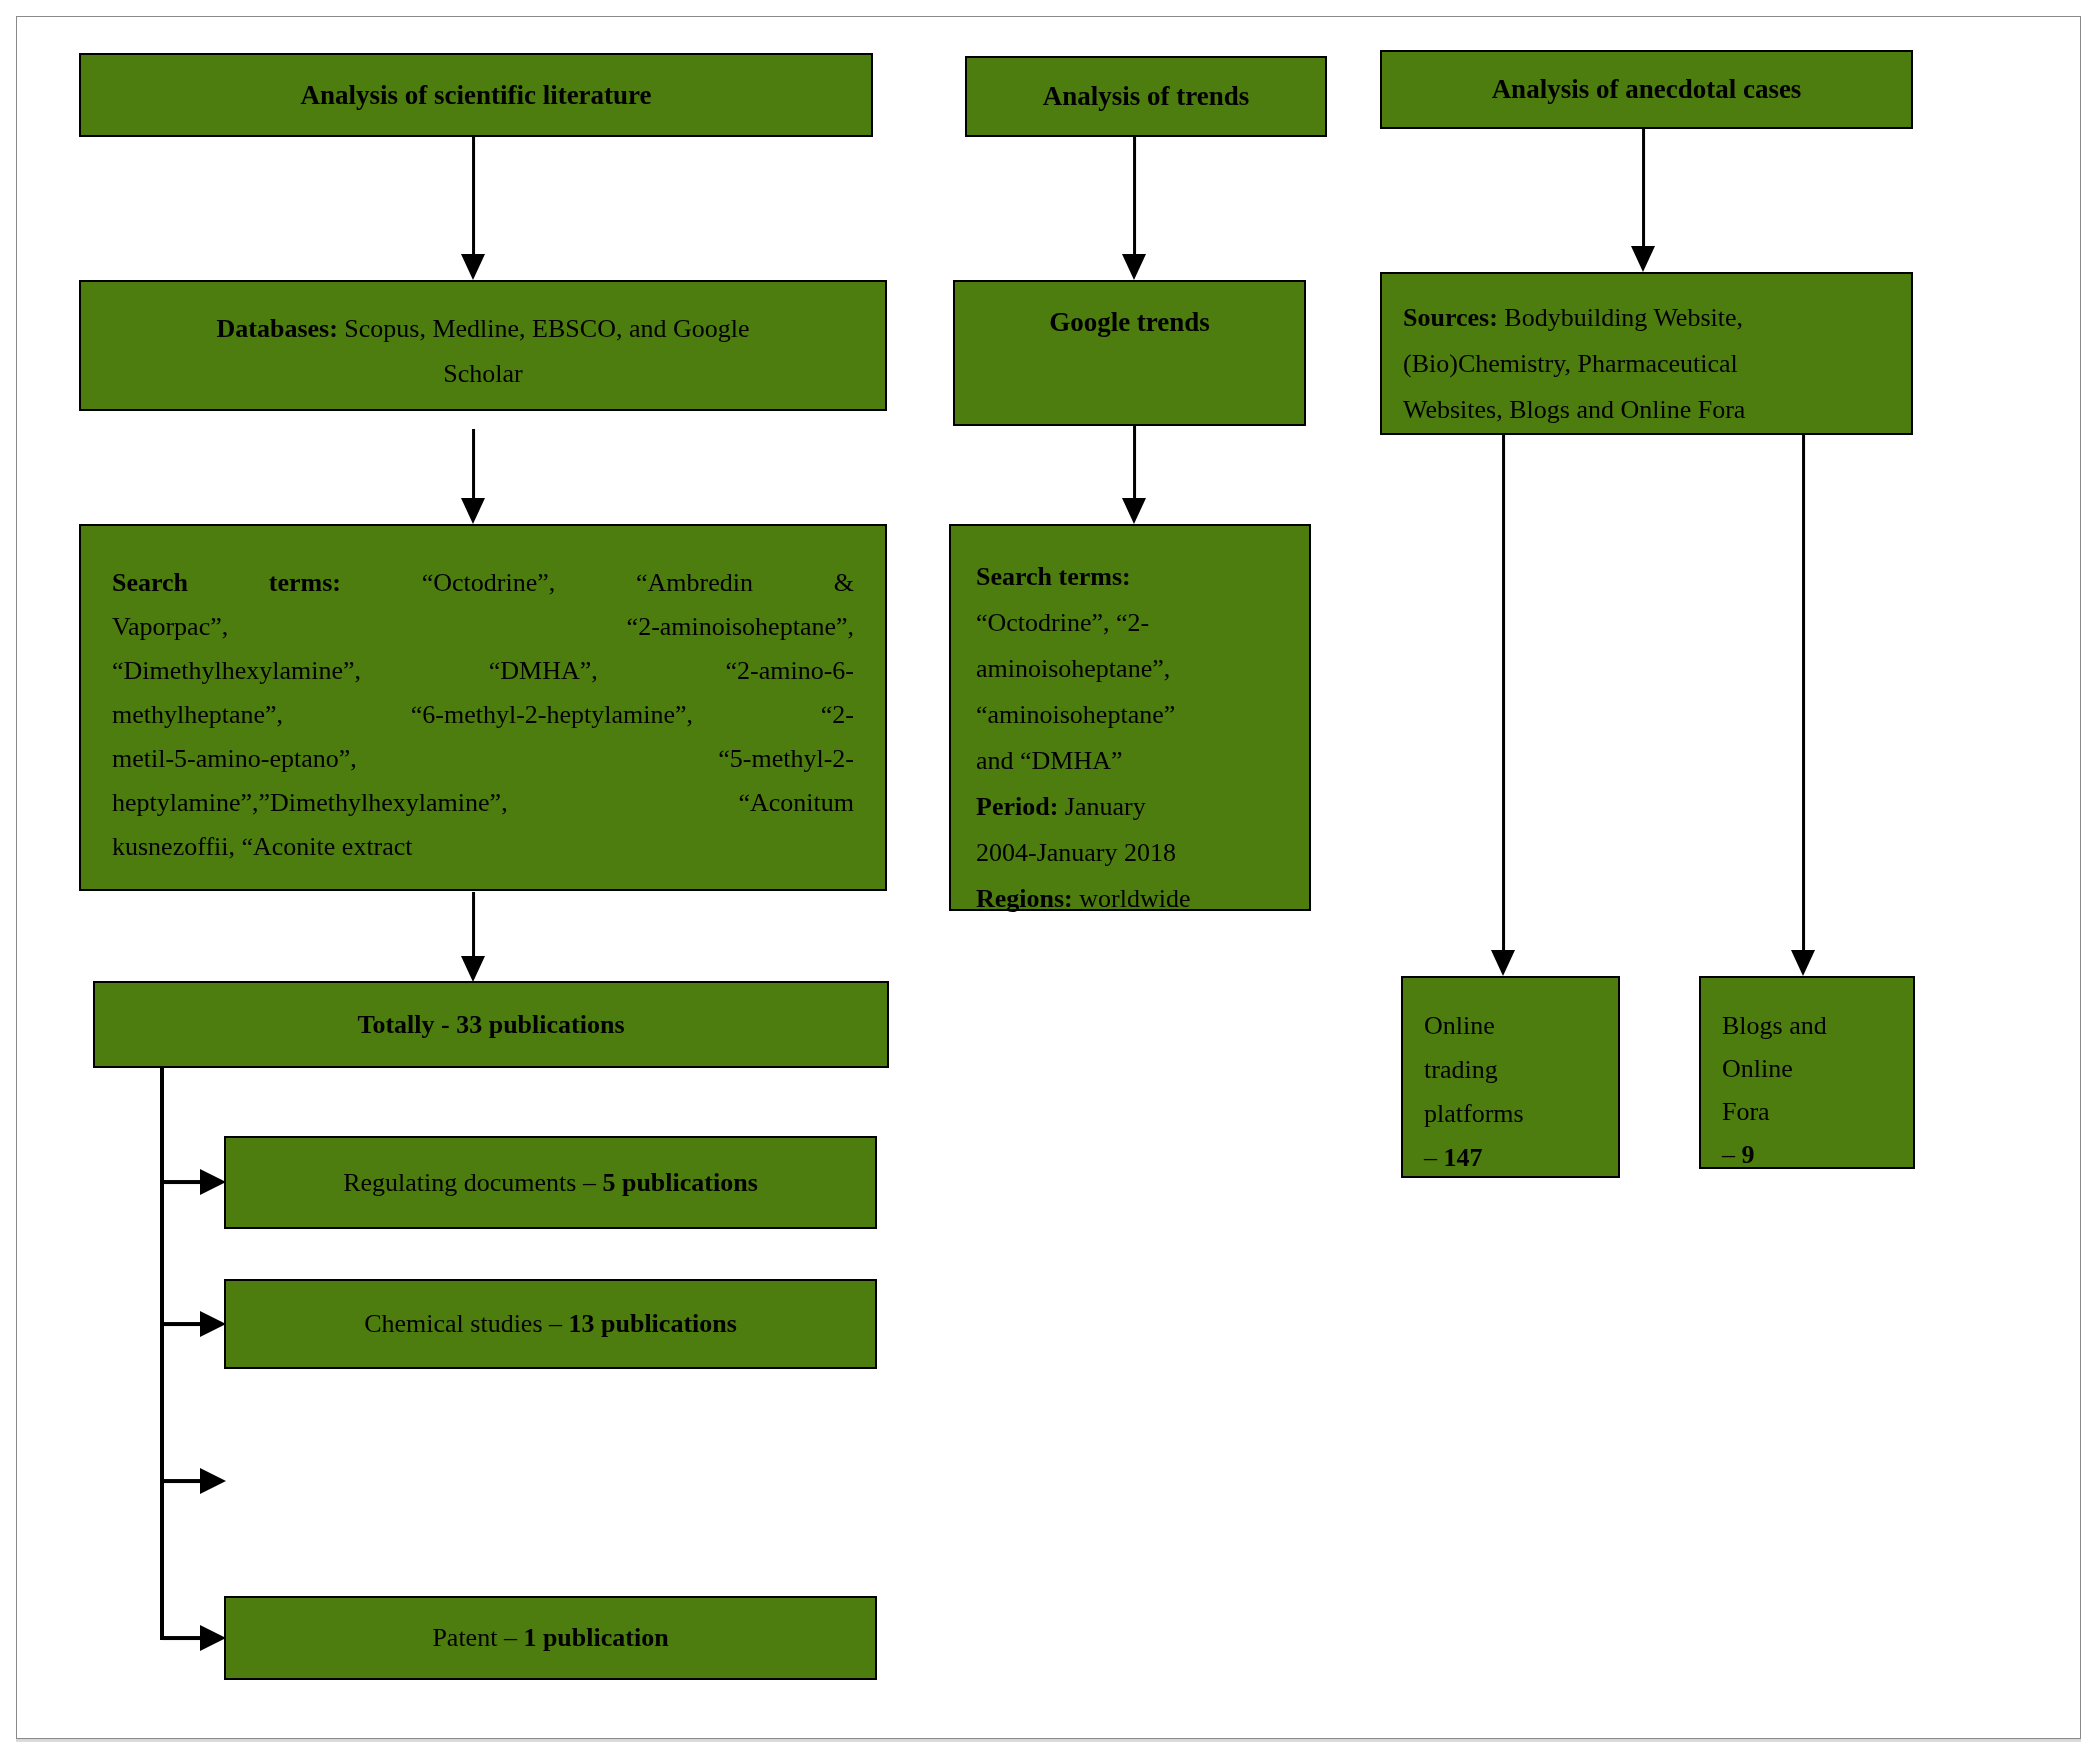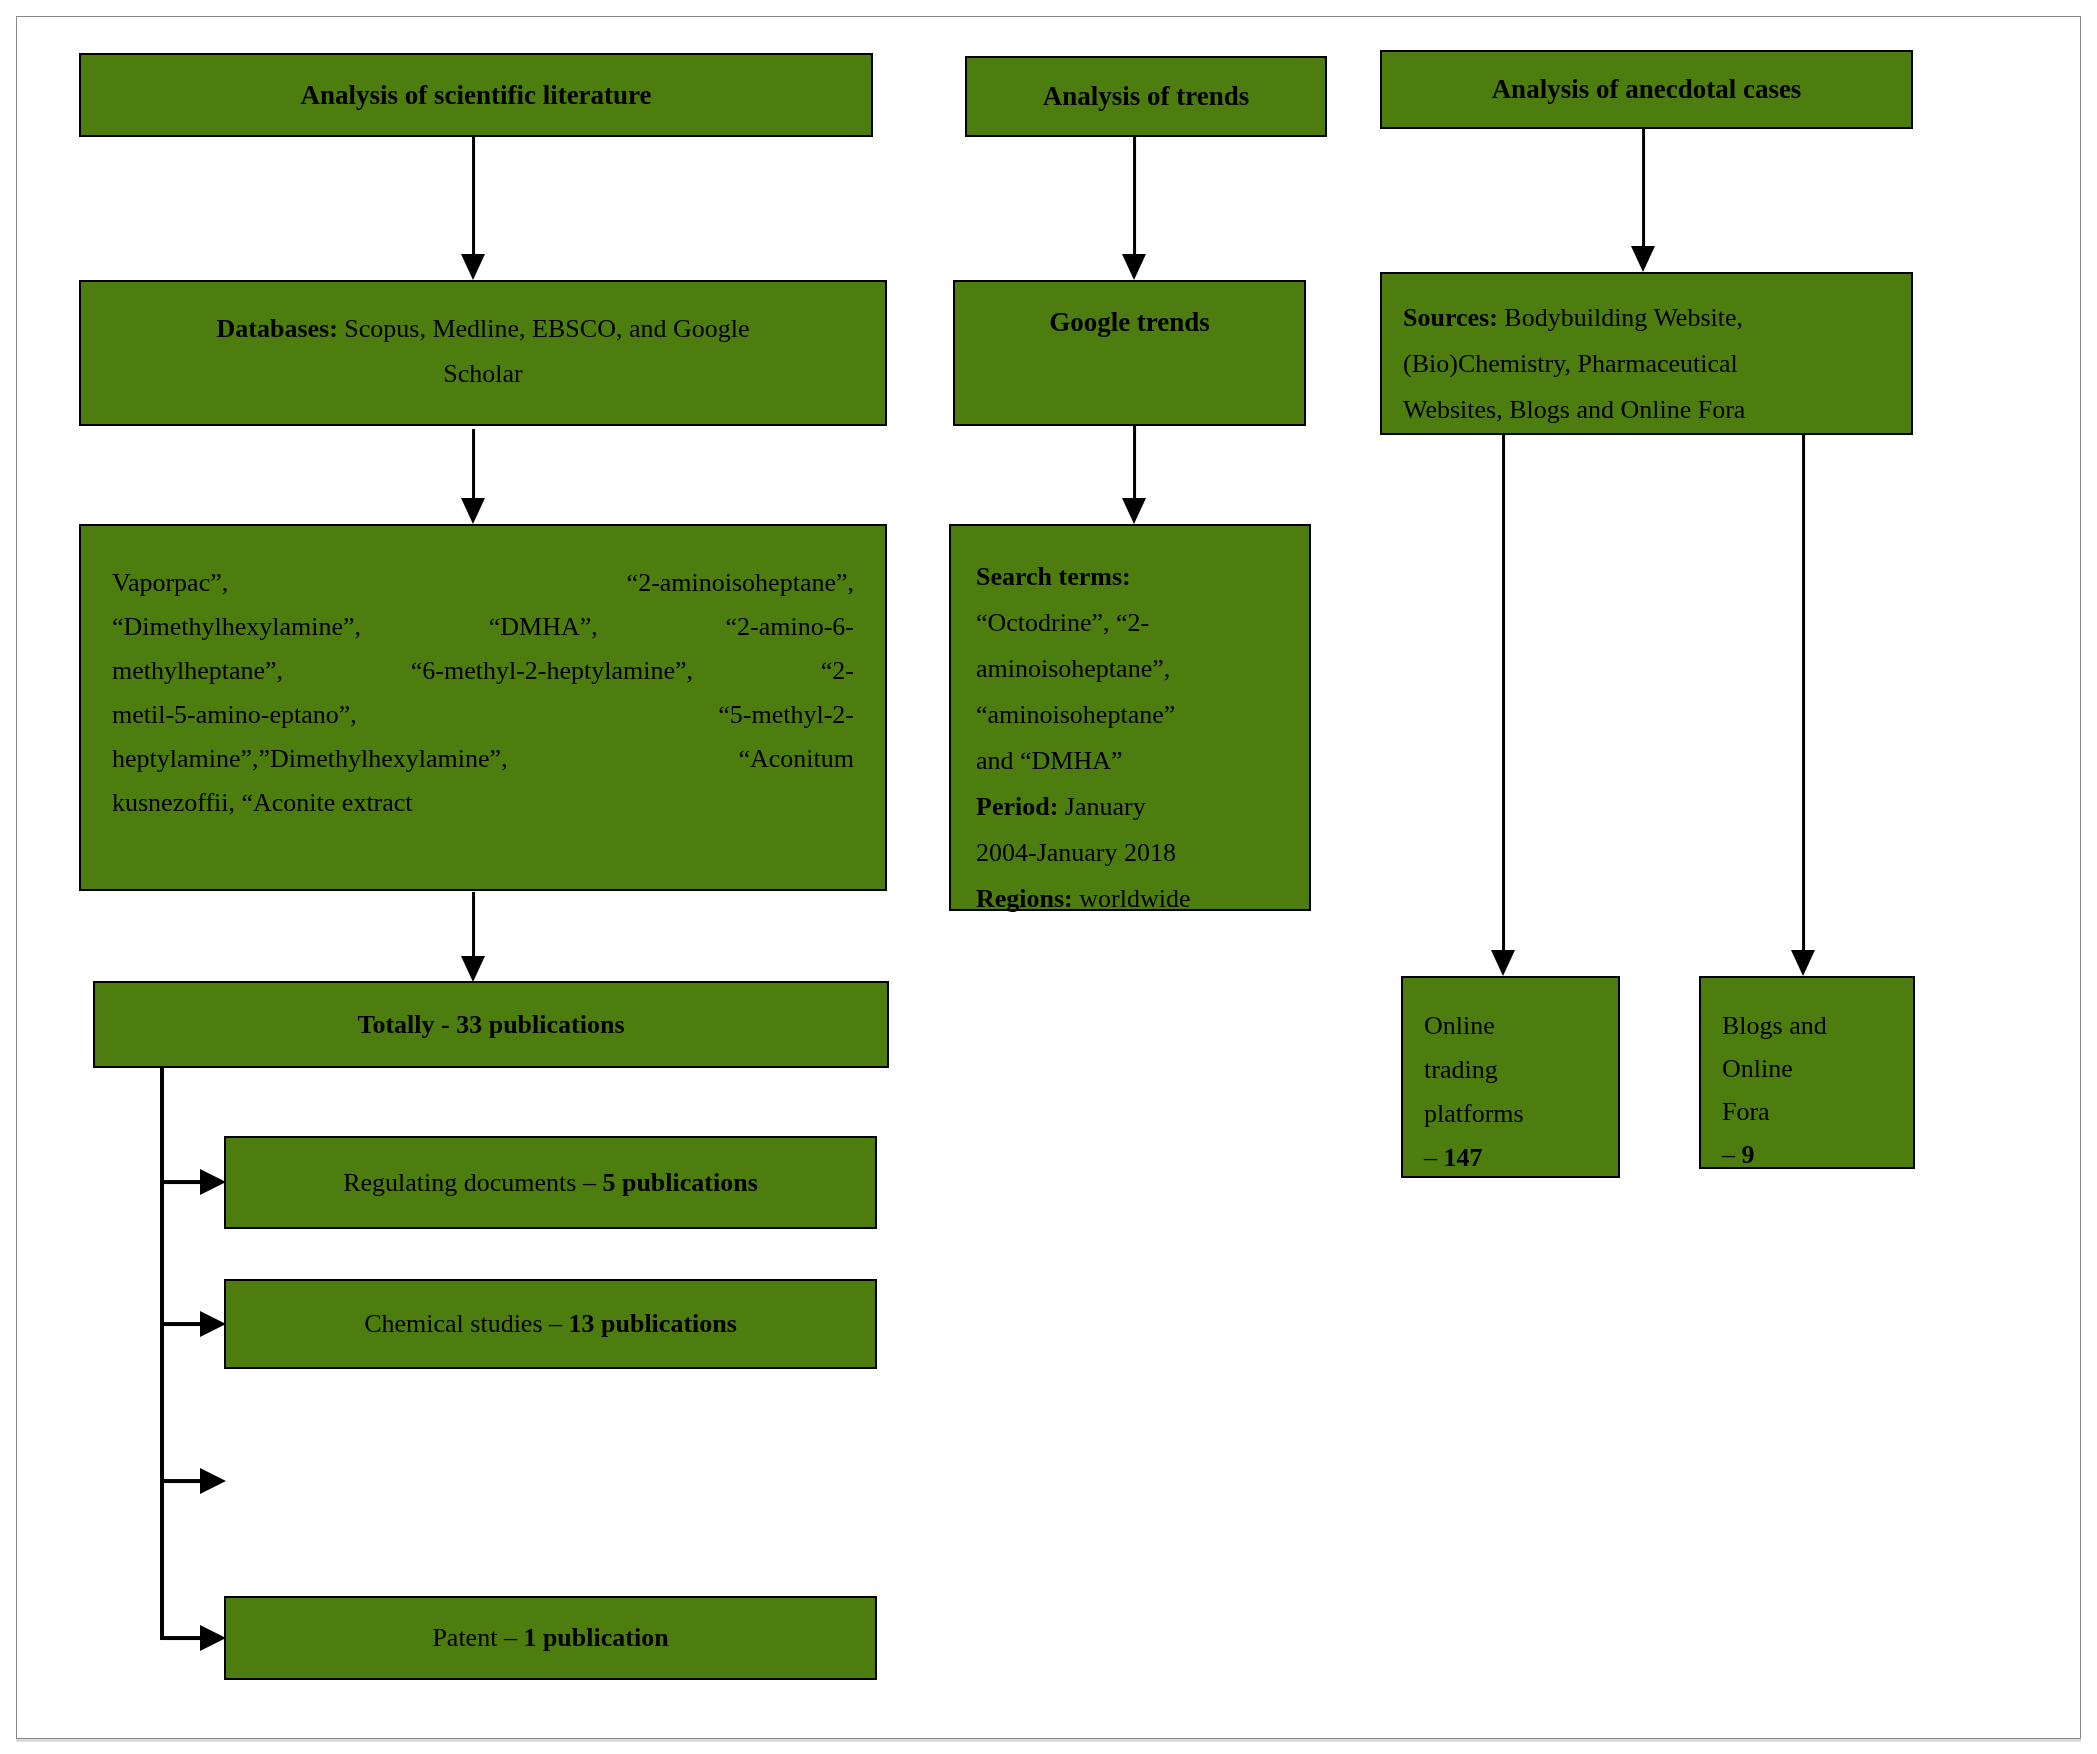--- a/index.html
+++ b/index.html
@@ -109,31 +109,32 @@
 <div id="canvas">
   <div id="frame"></div>
 
   <div class="box hdr" style="left:79px; top:53px; width:794px; height:84px;">Analysis of scientific literature</div>
 
   <div class="varrow" style="left:460px; top:137px; height:143px;">
     <div class="shaft"></div>
       <div class="head"></div>
   </div>
 
-  <div class="box" style="left:79px; top:280px; width:808px; height:146px; padding:23.6px 22.4px 0; text-align:center; font-size:26px; line-height:45px;">
+  <div class="box" style="left:79px; top:280px; width:808px; height:131px; padding:23.6px 22.4px 0; text-align:center; font-size:26px; line-height:45px;">
     <div><b>Databases:</b><span> Scopus, Medline, EBSCO, and Google</span></div>
     <div>Scholar</div>
   </div>
 
   <div class="varrow" style="left:460px; top:429px; height:95px;">
     <div class="shaft"></div>
       <div class="head"></div>
   </div>
 
   <div class="box" style="left:79px; top:524px; width:808px; height:367px; padding:35px 31px 0; font-size:26px; line-height:44px;">
+    <div class="jline"><b>Search terms:</b><span> “Octodrine”, “Ambredin &amp;</span></div>
     <div class="jline">Vaporpac”, “2-aminoisoheptane”,</div>
     <div class="jline">“Dimethylhexylamine”, “DMHA”, “2-amino-6-</div>
     <div class="jline">methylheptane”, “6-methyl-2-heptylamine”, “2-</div>
     <div class="jline">metil-5-amino-eptano”, “5-methyl-2-</div>
     <div class="jline">heptylamine”,”Dimethylhexylamine”, “Aconitum</div>
     <div class="lastline">kusnezoffii, “Aconite extract</div>
   </div>
 
   <div class="varrow" style="left:460px; top:892px; height:90px;">
     <div class="shaft"></div>

